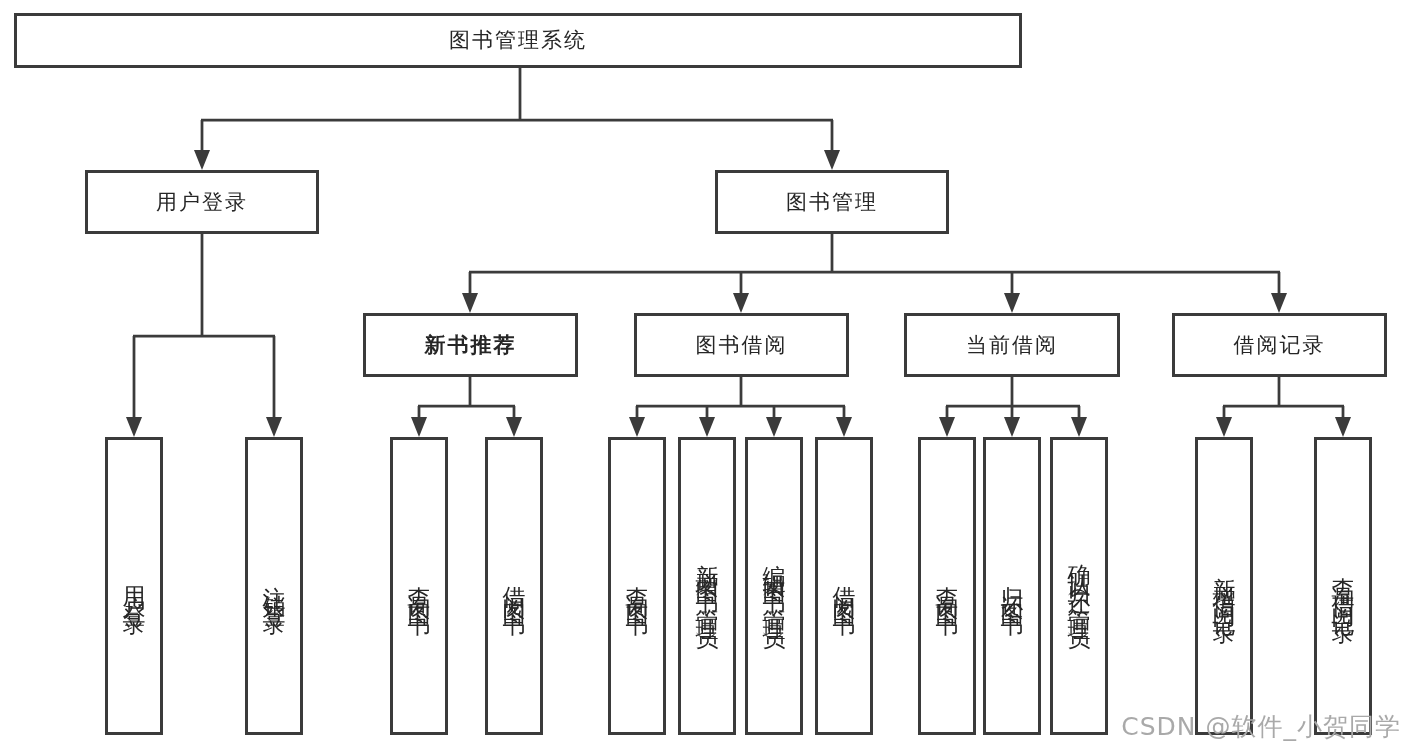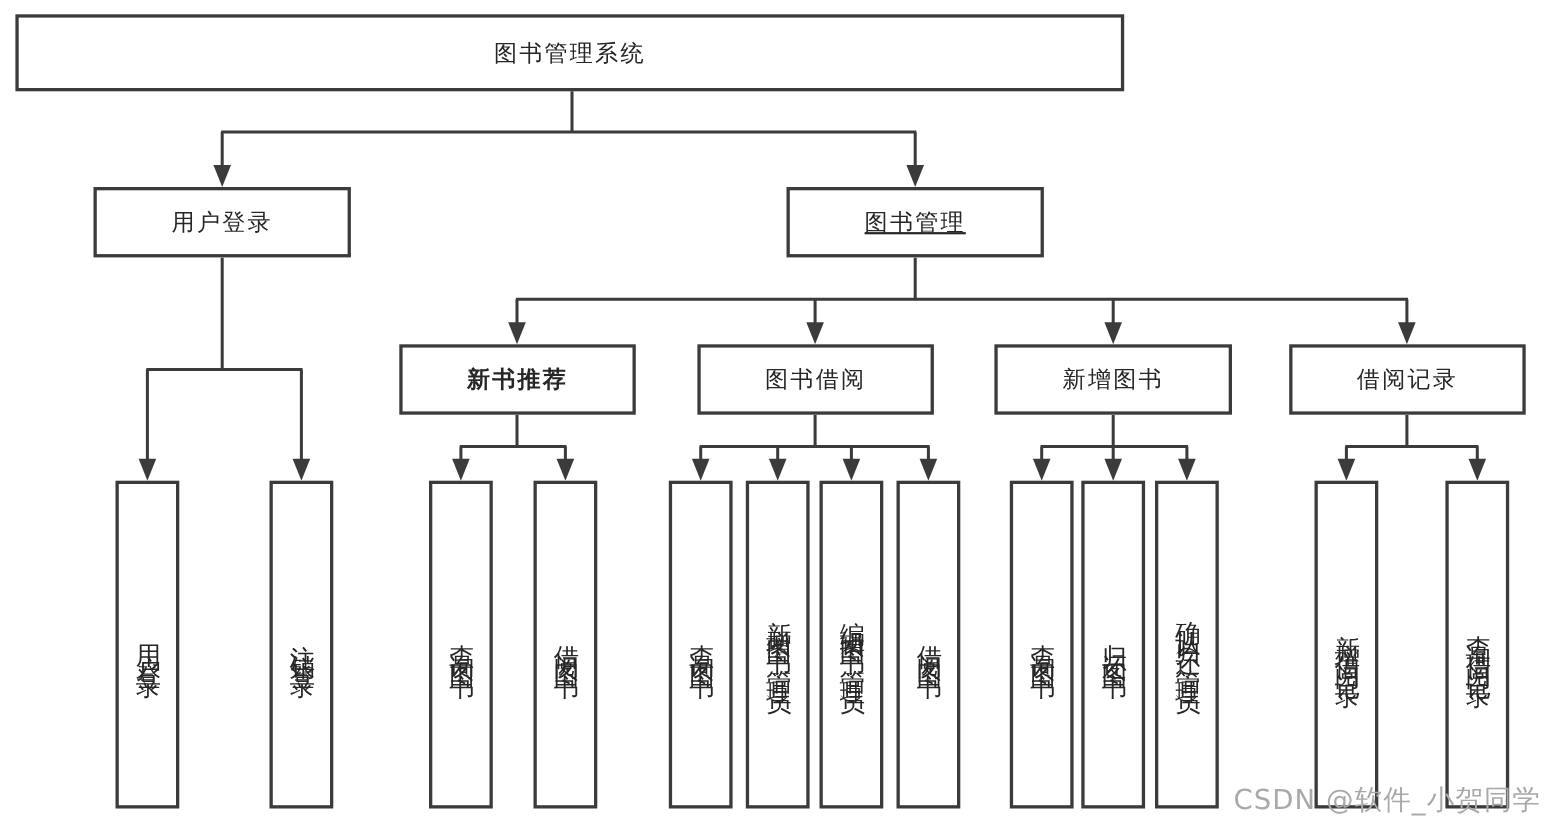--- a/index.html
+++ b/index.html
@@ -92,28 +92,28 @@
       <polygon points="766,417 782,417 774,437"></polygon>
       <polygon points="836,417 852,417 844,437"></polygon>
       <polygon points="939,417 955,417 947,437"></polygon>
       <polygon points="1004,417 1020,417 1012,437"></polygon>
       <polygon points="1071,417 1087,417 1079,437"></polygon>
       <polygon points="1216,417 1232,417 1224,437"></polygon>
       <polygon points="1335,417 1351,417 1343,437"></polygon>
     </g>
   </svg>
 
-  <div class="box h-box" style="left:14px; top:13px; width:1008px; height:70px;">图书管理系统</div>
+  <div class="box h-box" style="left:14px; top:13px; width:1008px; height:55px;">图书管理系统</div>
 
   <div class="box h-box" style="left:85px; top:170px; width:234px; height:64px;">用户登录</div>
-  <div class="box h-box" style="left:715px; top:170px; width:234px; height:64px;text-decoration:underline;">图书管理</div>
+  <div class="box h-box" style="left:715px; top:170px; width:234px; height:64px;">图书管理</div>
 
   <div class="box h-box" style="left:363px; top:313px; width:215px; height:64px;font-weight:bold;">新书推荐</div>
   <div class="box h-box" style="left:634px; top:313px; width:215px; height:64px;">图书借阅</div>
-  <div class="box h-box" style="left:904px; top:313px; width:216px; height:64px;">新增图书</div>
+  <div class="box h-box" style="left:904px; top:313px; width:216px; height:64px;">当前借阅</div>
   <div class="box h-box" style="left:1172px; top:313px; width:215px; height:64px;">借阅记录</div>
 
   <div class="box v-box" style="left:105px; top:437px; width:58px; height:298px;">用户登录</div>
   <div class="box v-box" style="left:245px; top:437px; width:58px; height:298px;">注销登录</div>
 
   <div class="box v-box" style="left:390px; top:437px; width:58px; height:298px;">查询图书</div>
   <div class="box v-box" style="left:485px; top:437px; width:58px; height:298px;">借阅图书</div>
 
   <div class="box v-box" style="left:608px; top:437px; width:58px; height:298px;">查询图书</div>
   <div class="box v-box" style="left:678px; top:437px; width:58px; height:298px;">新增图书（管理员）</div>

